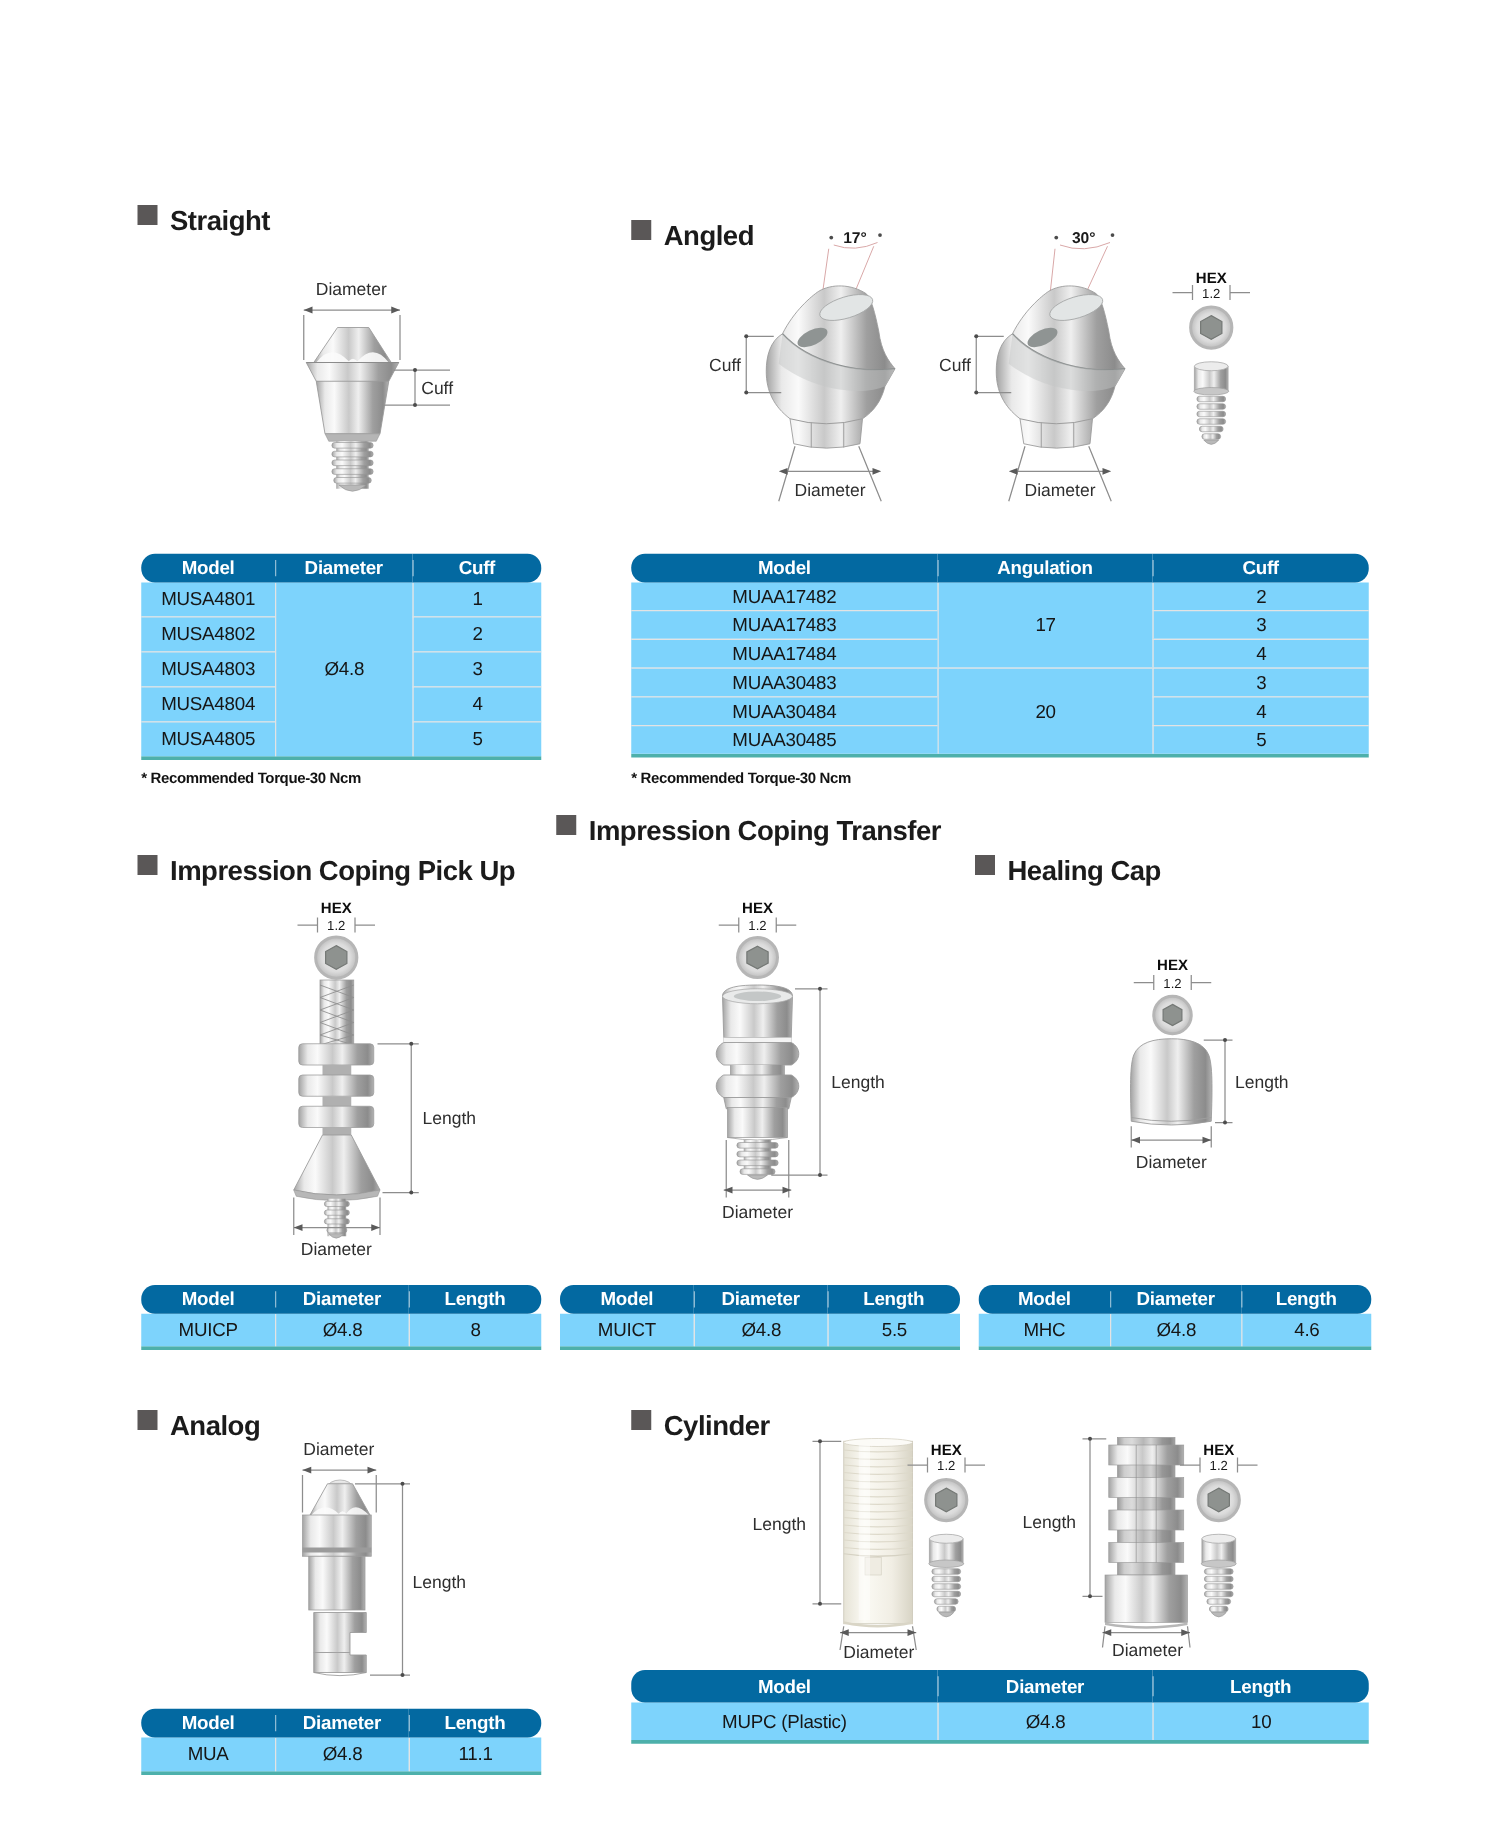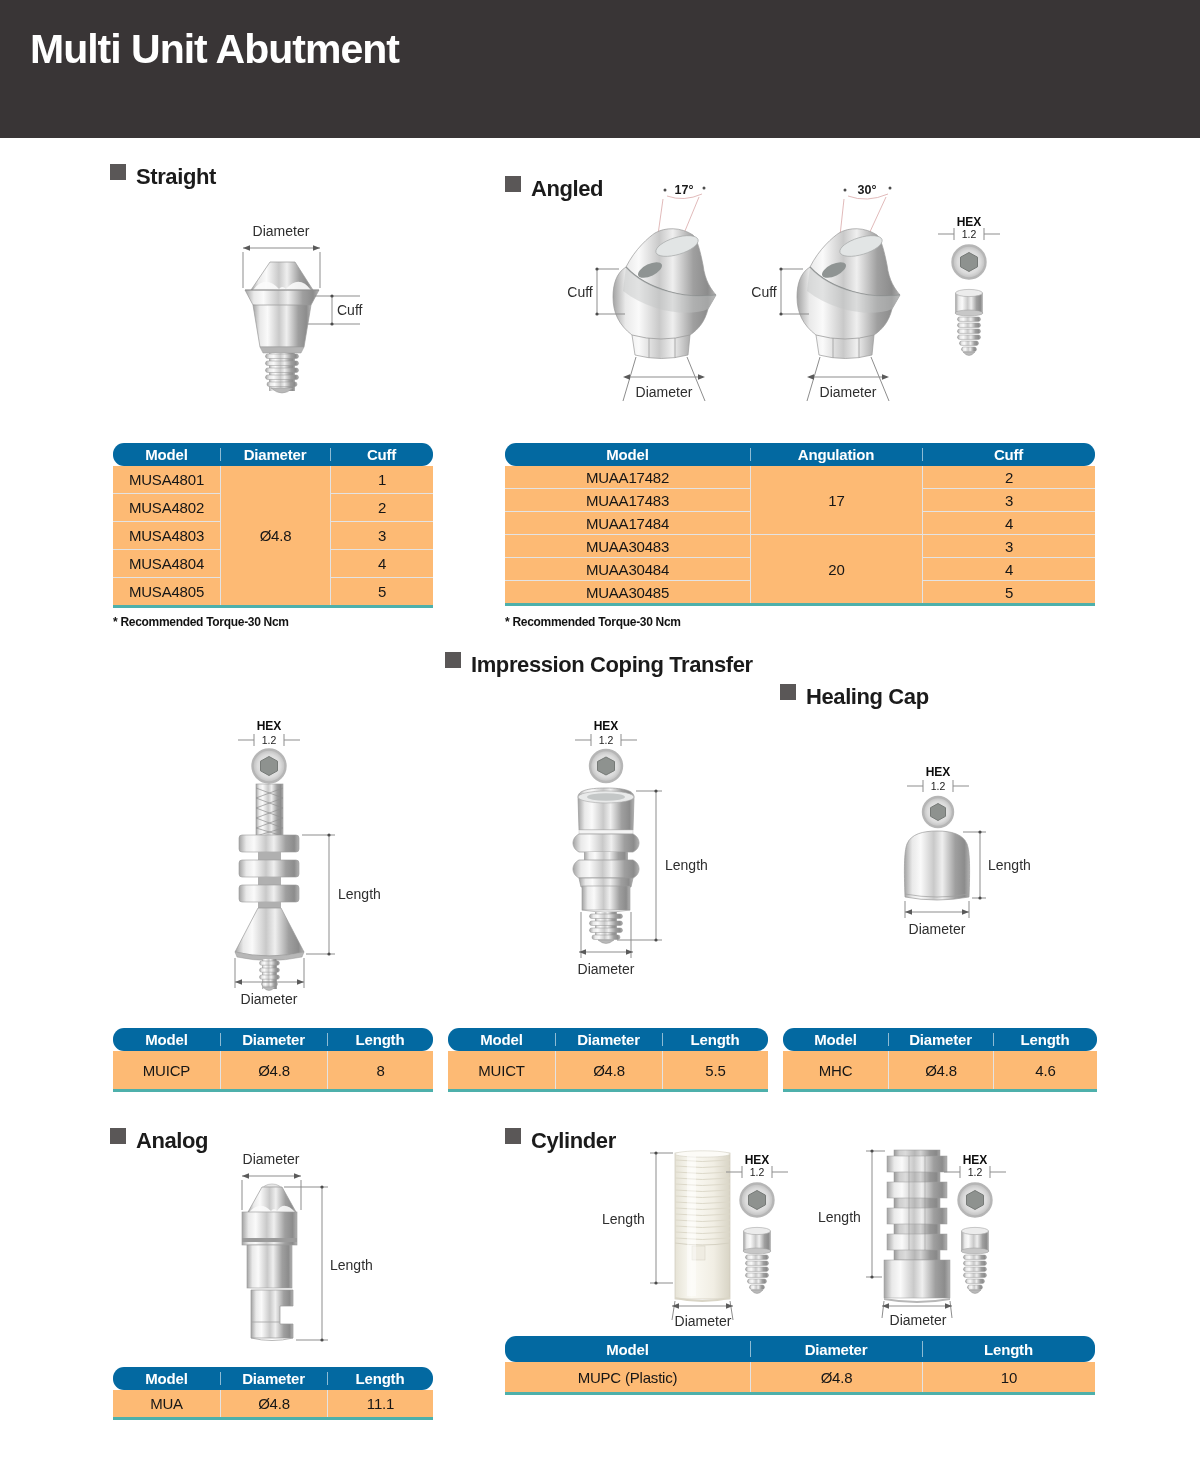--- a/index.html
+++ b/index.html
@@ -18,27 +18,27 @@
 
   
   table.tbl{position:absolute;border-collapse:separate;border-spacing:0;table-layout:fixed;
         border-bottom:3px solid #4db0ab}
   .tbl th{background:#0369a1;color:#fff;font-size:15px;font-weight:700;padding:0;
         position:relative;letter-spacing:-0.2px}
   .tbl th:first-child{border-radius:11px 0 0 11px}
   .tbl th:last-child{border-radius:0 11px 11px 0}
   .tbl th+th::before{content:"";position:absolute;left:0;top:5px;bottom:5px;width:1px;
         background:rgba(255,255,255,.55)}
-  .tbl td{background:#fdba74;text-align:center;vertical-align:middle;font-size:15px;color:#161616;
+  .tbl td{background:#7dd3fc;text-align:center;vertical-align:middle;font-size:15px;color:#161616;
         padding:0;letter-spacing:-0.2px}
   .tbl tr+tr td{border-top:1px solid #e3e3e3}
   .tbl td+td{border-left:1px solid #e3e3e3}
   .t-straight th{height:23px}.t-straight td{height:27px}
   .t-angled th{height:23px}.t-angled td{height:22px}
-  .t-small th{height:23px}.t-small td{height:38px}
+  .t-small th{height:23px}.t-small td{height:26px}
   .t-analog th{height:23px}.t-analog td{height:27px}
   .t-cyl th{height:26px}.t-cyl td{height:30px}
 
   .note{position:absolute;font-size:12px;font-weight:600;color:#121212;letter-spacing:-0.3px}
 
   
   .diag{position:absolute}
   .diag svg{display:block}
   svg text{font-family:"Liberation Sans",sans-serif}
   .dt{font-size:14px;fill:#2e2e2e}
@@ -81,31 +81,32 @@
           <stop offset="1" stop-color="#d8d4c5"></stop>
       </linearGradient>
       <radialGradient id="gHex">
         <stop offset="0" stop-color="#f3f3f3"></stop>
           <stop offset=".7" stop-color="#dbdbdb"></stop>
         <stop offset="1" stop-color="#bdbdbd"></stop>
       </radialGradient>
     </defs>
   </svg>
 
-  <div class="banner">
-    <h1 class="title">Multi Unit Abutment</h1>
-  </div>
 
   <div class="sec-head" style="left:110px;top:164px">
     <span class="bullet"></span>
     <span class="txt">Straight</span>
   </div>
   <div class="sec-head" style="left:505px;top:176px">
     <span class="bullet"></span>
     <span class="txt">Angled</span>
+  </div>
+  <div class="sec-head" style="left:110px;top:684px">
+    <span class="bullet"></span>
+    <span class="txt">Impression Coping Pick Up</span>
   </div>
   <div class="sec-head" style="left:445px;top:652px">
     <span class="bullet"></span>
     <span class="txt">Impression Coping Transfer</span>
   </div>
   <div class="sec-head" style="left:780px;top:684px">
     <span class="bullet"></span>
     <span class="txt">Healing Cap</span>
   </div>
   <div class="sec-head" style="left:110px;top:1128px">

